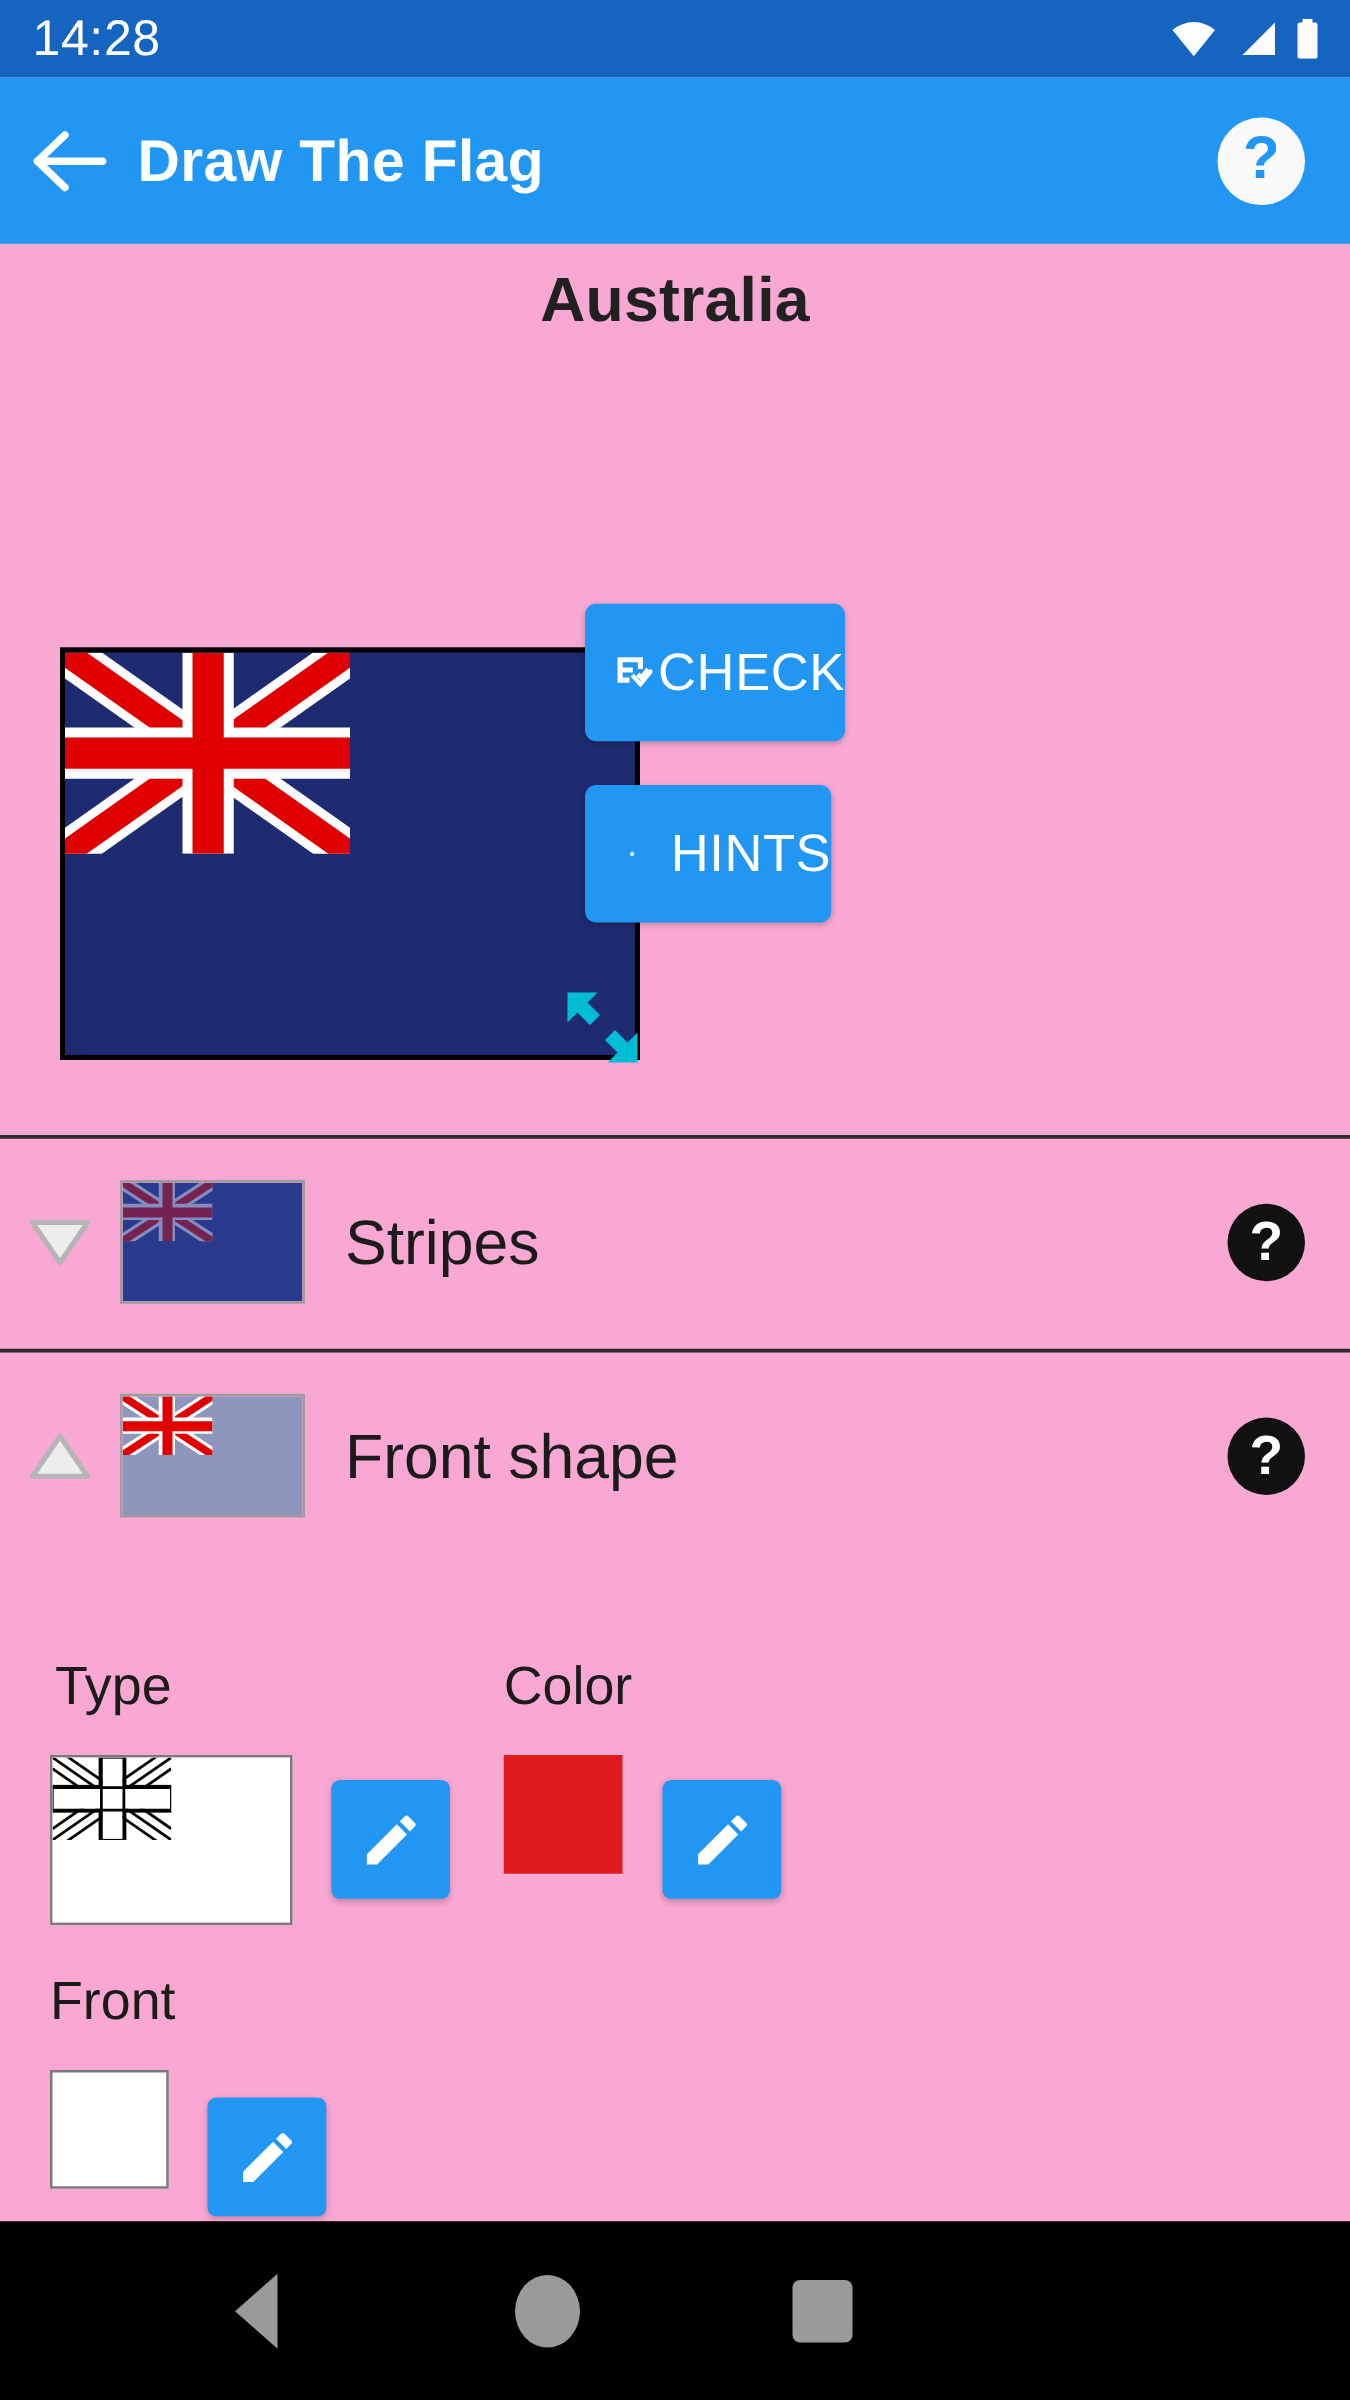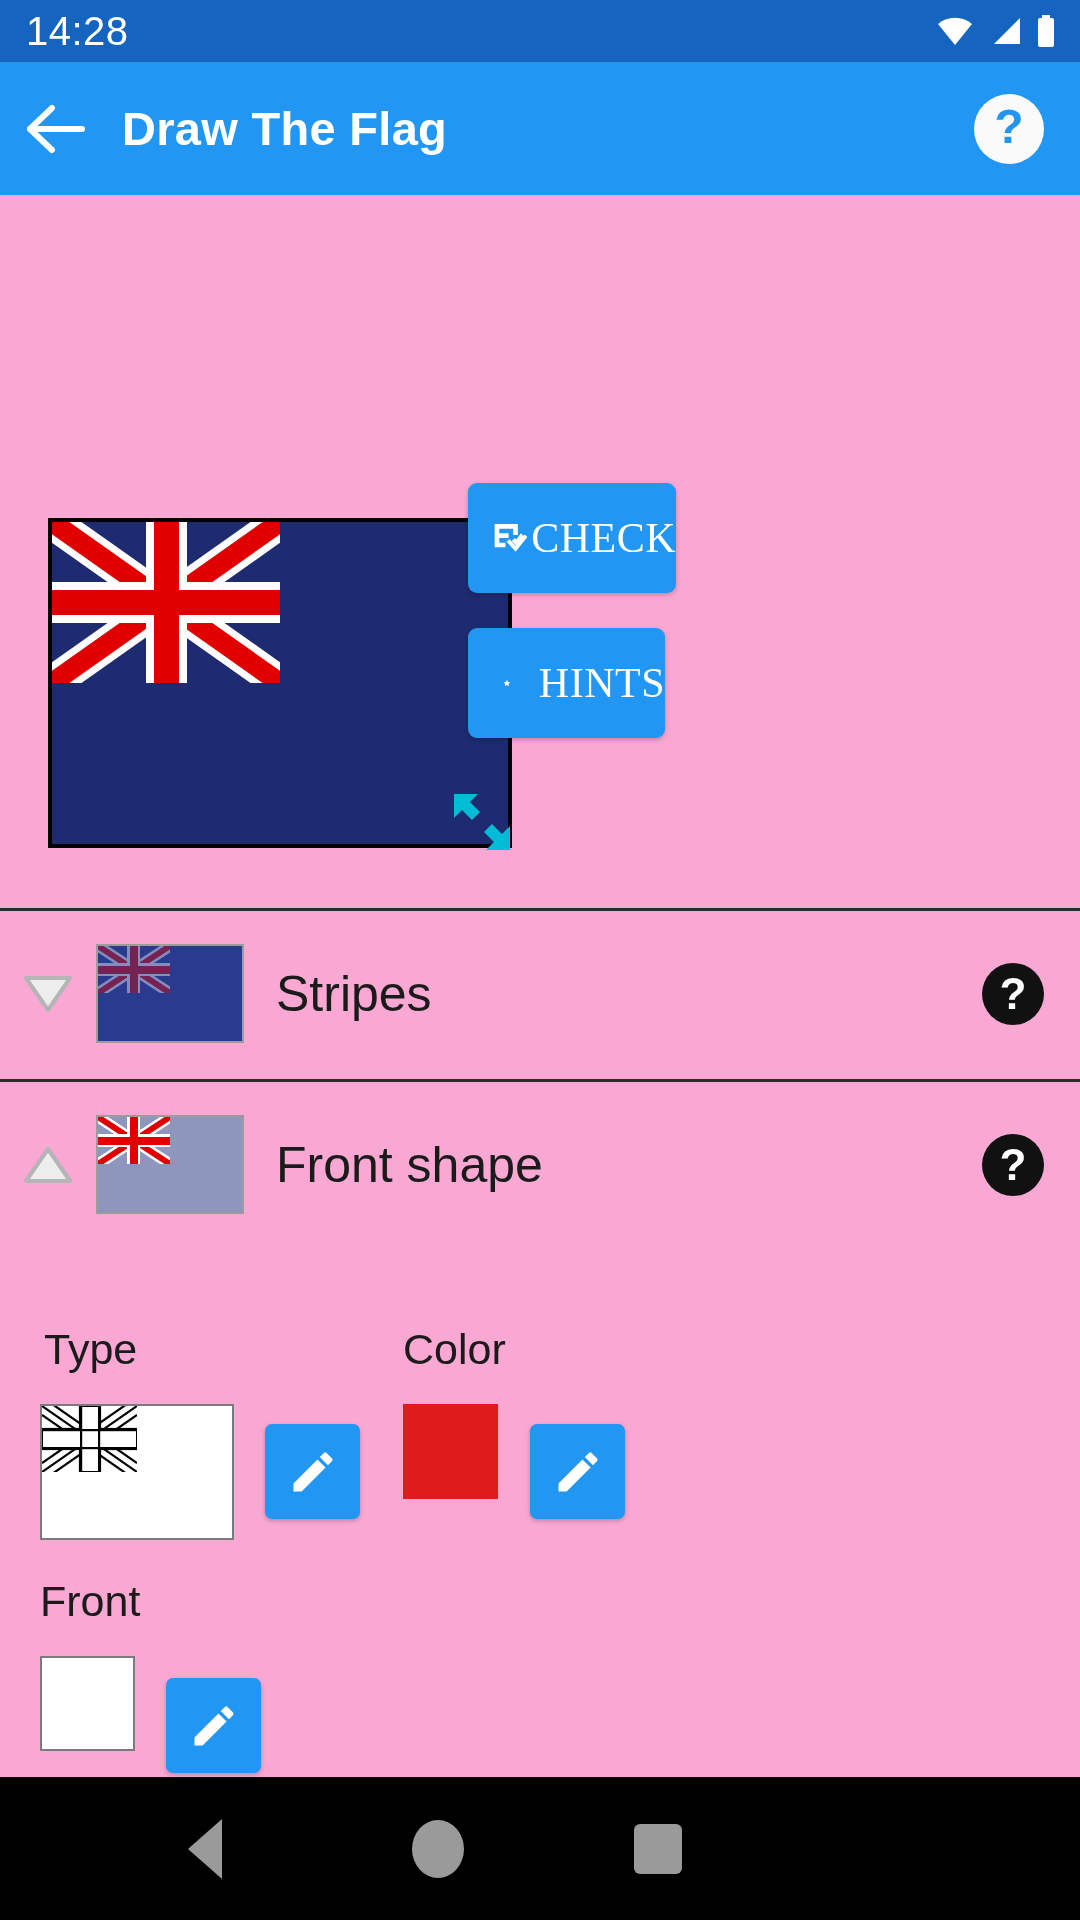--- a/index.html
+++ b/index.html
@@ -19,21 +19,21 @@
   }
   .status-time { color:#fff; font-size:40px; letter-spacing:0.5px; line-height:62px; }
   .status-icons { margin-left:auto; display:flex; align-items:center; gap:14px; }
 
   
   .appbar {
     position:absolute; left:0; top:62px; width:1080px; height:133px;
     background:#2196F3; display:flex; align-items:center;
   }
   .back-btn { width:110px; display:flex; align-items:center; justify-content:center; }
-  .appbar-title { color:#fff; font-size:47px; font-weight:bold; letter-spacing:0.3px;margin-left:12px; }
+  .appbar-title { color:#fff; font-size:47px; font-weight:bold; letter-spacing:0.3px; }
   .help-fab {
     position:absolute; right:36px; top:50%; transform:translateY(-50%);
     width:70px; height:70px; border-radius:50%; background:#FAFAFA;
     display:flex; align-items:center; justify-content:center;
   }
   .help-fab span { color:#2196F3; font-size:48px; font-weight:bold; line-height:1; margin-top:-4px; }
 
   
   .flag-header { position:absolute; left:0; top:195px; width:1080px; }
   .flag-of { text-align:center; font-size:41px; color:#212121; padding-top:44px; }
@@ -44,21 +44,21 @@
   .flag-canvas { width:100%; height:100%; border:4px solid #000; background:#1F2B70; position:relative; overflow:hidden; }
 
   
   .btn {
     position:absolute; background:#2196F3; border-radius:9px;
     display:flex; align-items:center; color:#fff;
     box-shadow: 0 2px 5px rgba(0,0,0,0.22);
   }
   .btn-check { left:468px; top:483px; width:208px; height:110px; padding-left:22px; }
   .btn-hints { left:468px; top:628px; width:197px; height:110px; padding-left:35px;gap:24px; }
-  .btn-label { font-size:42px; letter-spacing:0.5px; margin-left:4px;font-family:Liberation Serif, serif; }
+  .btn-label { font-size:42px; letter-spacing:0.5px; margin-left:4px; }
 
   .resize-icon { position:absolute; left:450px; top:790px; width:64px; height:64px; }
 
   
   .hr { position:absolute; left:0; width:1080px; height:3px; background:#2b2b2b; }
 
   
   .section-row {
     position:absolute; left:0; width:1080px; height:171px;
     display:flex; align-items:center;border-radius:15px;
@@ -117,20 +117,21 @@
         <line x1="6" y1="25" x2="58" y2="25" stroke="#fff" stroke-width="6" stroke-linecap="round"></line>
       </svg>
     </div>
     <div class="appbar-title">Draw The Flag</div>
     <div class="help-fab">
       <span>?</span>
     </div>
   </div>
 
   <div class="flag-header">
+    <div class="flag-country">Australia</div>
   </div>
 
   <div class="canvas-wrap">
     <div class="flag-canvas">
       <svg width="100%" height="100%" viewBox="0 0 456 322" preserveAspectRatio="none">
         <rect x="0" y="0" width="456" height="322" fill="#1F2B70"></rect>
 
         <g>
           <clipPath id="cantonClip">
               <rect x="0" y="0" width="228" height="161"></rect>

